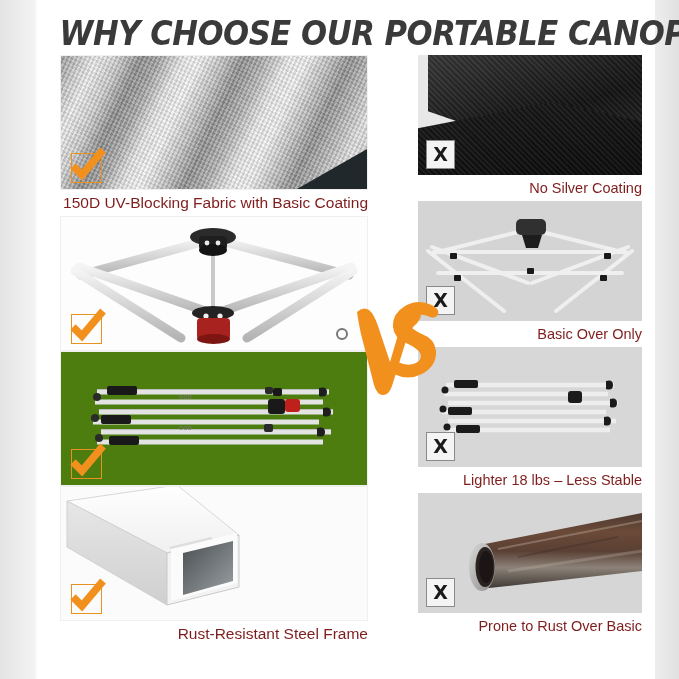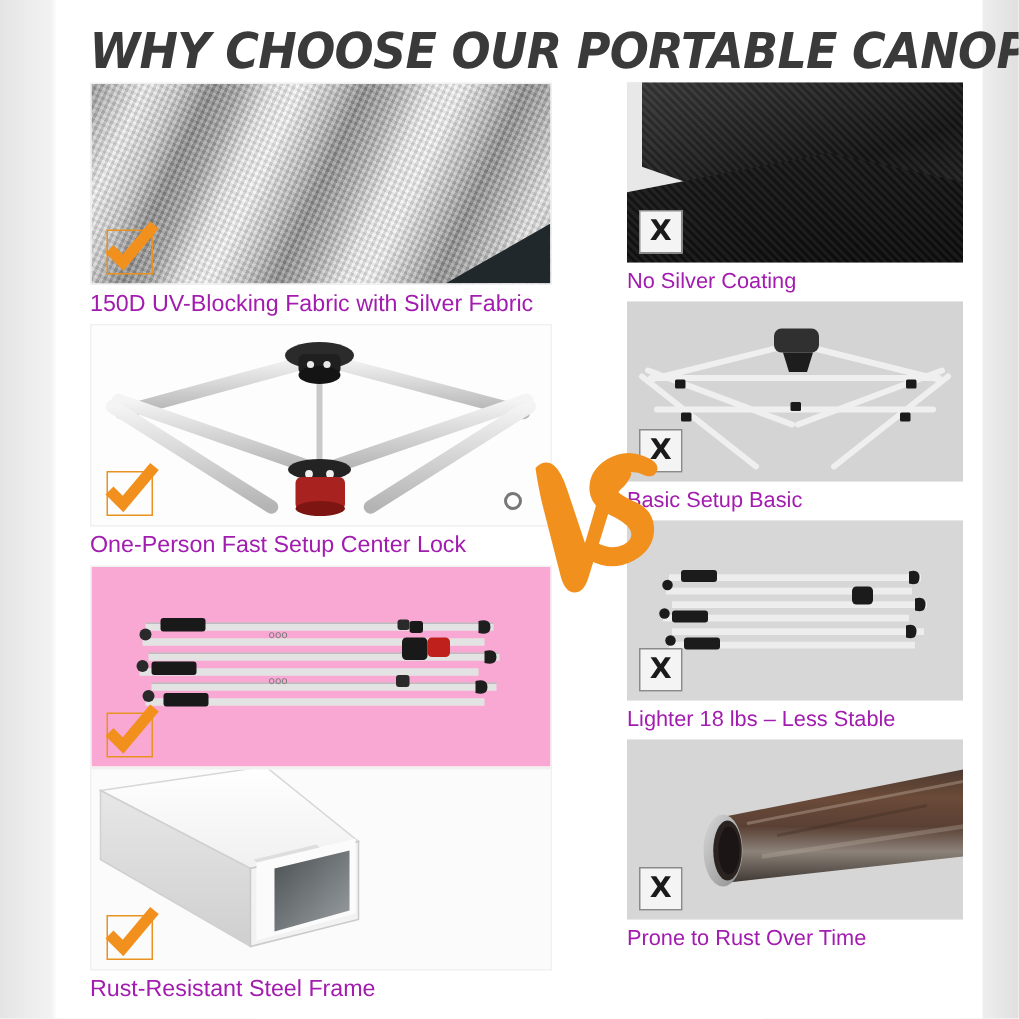--- a/index.html
+++ b/index.html
@@ -33,22 +33,22 @@
   
   .col-left{position:absolute;left:60px;top:55px;width:308px;}
   .col-right{position:absolute;left:418px;top:55px;width:224px;}
 
   .row{position:relative;}
   .panel{position:relative;overflow:hidden;}
   .panel-l{height:135px;background:#fdfdfd;border:1px solid #f0f0f0;box-sizing:border-box;}
   .panel-r{height:120px;background:#d9d9d9;}
 
   .caption{
-    text-align:left;
-    color:#a21caf;
+    text-align:right;
+    color:#7f1d1d;
     font-size:15.5px;
     line-height:26px;
     white-space:nowrap;
   }
   .caption-r{font-size:14.5px;}
 
   
   .check-badge{
     position:absolute;left:10px;bottom:6px;width:31px;height:30px;
     border:1.6px solid #e8921f;box-sizing:border-box;
@@ -110,21 +110,21 @@
     content:"";position:absolute;inset:0;
     background:repeating-linear-gradient(45deg, rgba(255,255,255,.05) 0 2px, rgba(0,0,0,.1) 2px 4px);
   }
 
   
   .art-frame{position:absolute;inset:0;background:#fdfdfd;}
   .art-frame.gray{background:#d4d4d4;}
   .art-frame svg{position:absolute;inset:0;width:100%;height:100%;}
 
   
-  .art-poles{position:absolute;inset:0;background:#f9a8d4;}
+  .art-poles{position:absolute;inset:0;background:#4d7c0f;}
   .art-poles.gray{background:#d7d7d7;}
   .art-poles svg{position:absolute;inset:0;width:100%;height:100%;}
 
   
   .art-tube{position:absolute;inset:0;background:#fbfbfb;}
   .art-tube svg{position:absolute;inset:0;width:100%;height:100%;}
 
   
   .art-rust{position:absolute;inset:0;background:#d6d6d6;}
   .art-rust svg{position:absolute;inset:0;width:100%;height:100%;}
@@ -142,21 +142,21 @@
   <div class="row">
     <div class="panel panel-l">
       <div class="art-fabric"></div>
       <div class="fabric-corner"></div>
       <div class="check-badge">
         <svg viewBox="0 0 42 42" aria-hidden="true">
           <path d="M6 22 L15 31 L36 6" fill="none" stroke="#F2901E" stroke-width="7.5" stroke-linecap="butt" stroke-linejoin="miter"></path>
         </svg>
       </div>
     </div>
-    <div class="caption">150D UV-Blocking Fabric with Silver Fabric</div>
+    <div class="caption">150D UV-Blocking Fabric with Basic Coating</div>
   </div>
 
   <div class="row">
     <div class="panel panel-l">
       <div class="art-frame">
         <svg viewBox="0 0 306 133" preserveAspectRatio="none" aria-hidden="true">
           <defs>
             <linearGradient id="bar" x1="0" y1="0" x2="0" y2="1">
               <stop offset="0" stop-color="#f4f4f4"></stop>
                 <stop offset="0.45" stop-color="#d8d8d8"></stop>
@@ -188,21 +188,20 @@
           <ellipse cx="152.5" cy="122" rx="16.5" ry="5" fill="#7d1613"></ellipse>
           <circle cx="281" cy="117" r="5" fill="none" stroke="#777" stroke-width="2"></circle>
         </svg>
       </div>
       <div class="check-badge">
         <svg viewBox="0 0 42 42" aria-hidden="true">
           <path d="M6 22 L15 31 L36 6" fill="none" stroke="#F2901E" stroke-width="7.5"></path>
         </svg>
       </div>
     </div>
-    <div class="caption">One-Person Fast Setup Center Lock</div>
   </div>
 
   <div class="row">
     <div class="panel panel-l">
       <div class="art-poles">
         <svg viewBox="0 0 306 133" preserveAspectRatio="none" aria-hidden="true">
           <g stroke="#e3e3e3" stroke-width="5" fill="none">
             <line x1="36" y1="40" x2="268" y2="40"></line>
             <line x1="34" y1="50" x2="262" y2="50"></line>
             <line x1="38" y1="60" x2="272" y2="60"></line>
@@ -318,21 +317,21 @@
             <rect x="32" y="52" width="7" height="6" rx="1"></rect>
             <rect x="186" y="52" width="7" height="6" rx="1"></rect>
             <rect x="36" y="74" width="7" height="6" rx="1"></rect>
             <rect x="182" y="74" width="7" height="6" rx="1"></rect>
             <rect x="109" y="67" width="7" height="6" rx="1"></rect>
           </g>
         </svg>
       </div>
       <div class="x-badge">X</div>
     </div>
-    <div class="caption caption-r">Basic Setup Basic</div>
+    <div class="caption caption-r">Basic Over Only</div>
   </div>
 
   <div class="row">
     <div class="panel panel-r">
       <div class="art-poles gray">
         <svg viewBox="0 0 224 120" preserveAspectRatio="none" aria-hidden="true">
           <g stroke="#ededed" stroke-width="4.5" fill="none">
             <line x1="28" y1="38" x2="196" y2="38"></line>
             <line x1="26" y1="47" x2="190" y2="47"></line>
             <line x1="30" y1="56" x2="200" y2="56"></line>
@@ -382,21 +381,21 @@
             <path d="M90 78 L224 58" stroke="#b9ada0" stroke-width="3" fill="none"></path>
             <path d="M100 64 L200 44" stroke="#3a2c24" stroke-width="2" fill="none"></path>
           </g>
           <ellipse cx="64" cy="74" rx="13" ry="24" fill="url(#rim)"></ellipse>
           <ellipse cx="67" cy="74" rx="9.5" ry="20" fill="#2a2320"></ellipse>
           <ellipse cx="68" cy="74" rx="7" ry="16" fill="#1b1615"></ellipse>
         </svg>
       </div>
       <div class="x-badge">X</div>
     </div>
-    <div class="caption caption-r">Prone to Rust Over Time</div>
+    <div class="caption caption-r">Prone to Rust Over Basic</div>
   </div>
 </div>
 
 <div class="vs">
   <svg viewBox="0 0 84 100" aria-hidden="true">
     <g fill="#F2901E">
       <path d="M2 14 q6 -6 12 -2 q5 4 9 16 l12 36 l10 -34 q4 -14 12 -16 q7 -2 9 4 q-2 6 -7 10 q-5 5 -9 18 l-13 42 q-3 9 -9 9 q-6 0 -9 -10 L6 36 Q3 22 2 14 Z"></path>
       <path d="M74 6 q-12 -5 -24 2 q-13 8 -12 21 q1 11 13 16 q11 5 14 10 q3 6 -4 10 q-8 4 -18 -1 q-6 -3 -9 2 q-3 6 5 10 q14 7 28 0 q15 -8 14 -23 q-1 -12 -14 -17 q-11 -5 -13 -10 q-2 -5 5 -8 q8 -3 16 1 q6 2 8 -3 q2 -6 -9 -10 Z"></path>
     </g>
   </svg>

